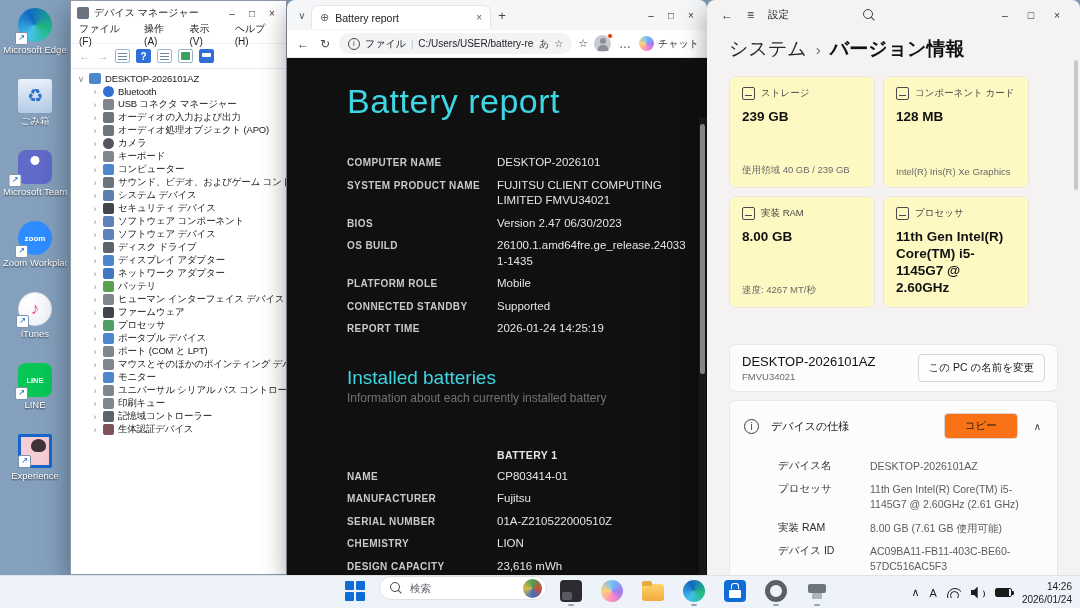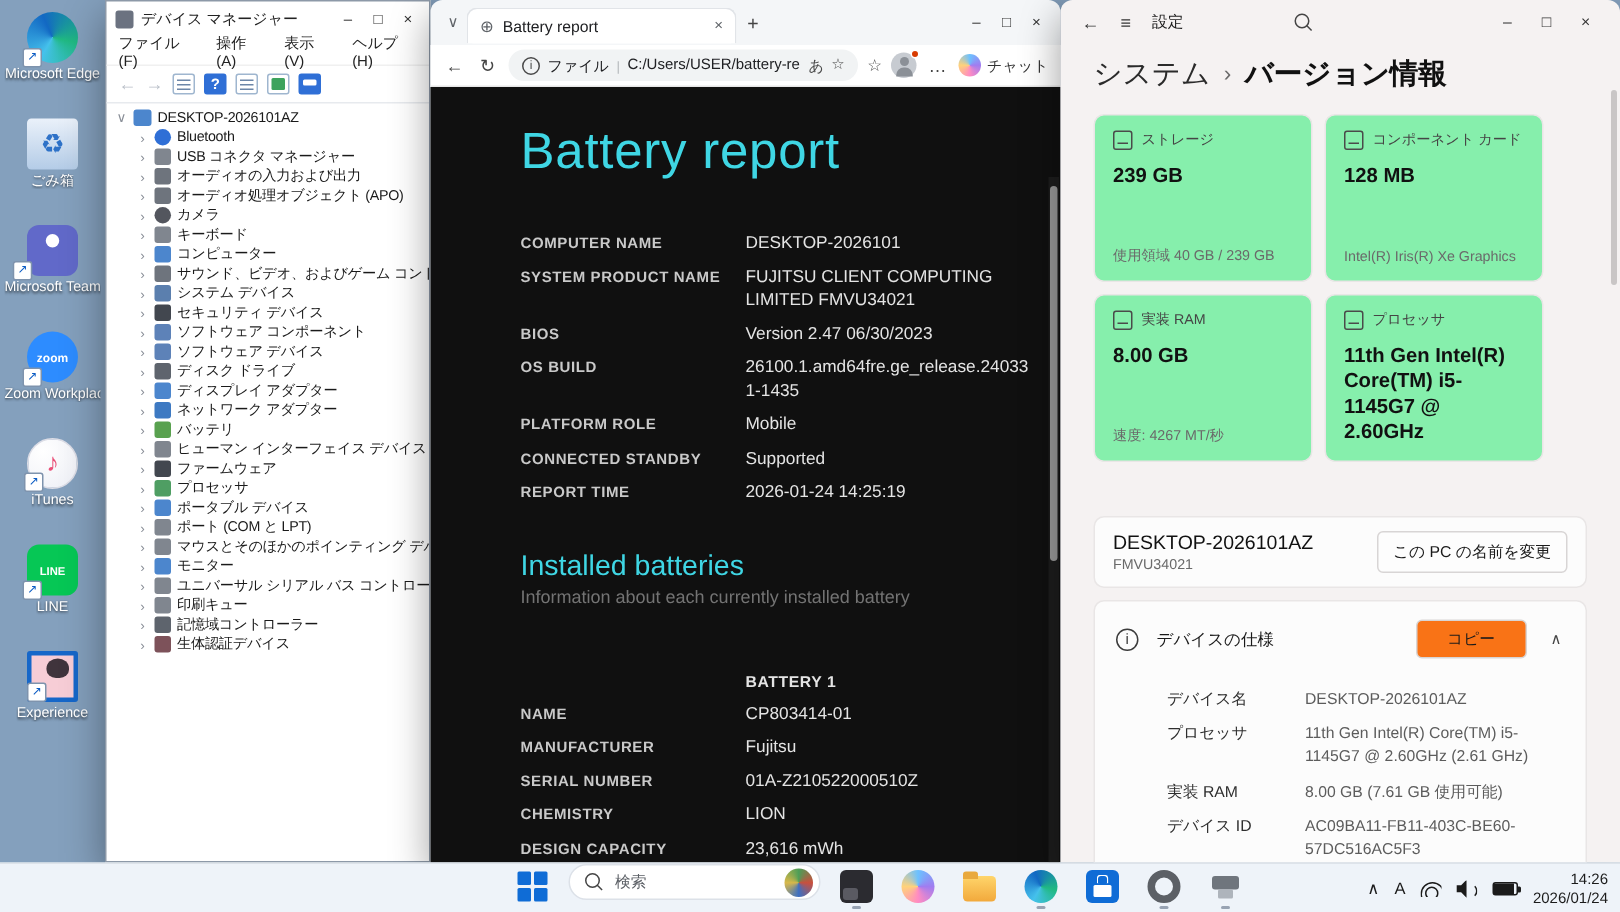--- a/index.html
+++ b/index.html
@@ -119,21 +119,21 @@
   .mag::before{content:"";position:absolute;top:0;left:0;width:8px;height:8px;border:1.4px solid #454545;border-radius:50%;}
   .mag::after{content:"";position:absolute;width:5px;height:1.4px;background:#454545;transform:rotate(45deg);right:0;bottom:2px;}
   .st-search{margin-left:60px;}
   .st-title .wc{margin-left:auto;}
   .st-title .wc span{width:26px;font-size:10.5px;}
   .crumb{display:flex;align-items:center;gap:9px;padding:6px 0 0 22px;}
   .crumb-parent{font-size:19px;color:#2b2b2b;}
   .crumb-sep{font-size:15px;color:#6a6a6a;padding-top:1px;}
   .crumb-cur{font-size:19px;color:#111;font-weight:700;}
   .cards{display:grid;grid-template-columns:146px 146px;gap:8px;margin:14px 0 0 22px;}
-  .card{height:112px;background:#86efac;border:1px solid #e9e6e6;border-radius:7px;padding:10px 12px;display:flex;flex-direction:column;}
+  .card{height:112px;background:#fef9c3;border:1px solid #e9e6e6;border-radius:7px;padding:10px 12px;display:flex;flex-direction:column;}
   .card-head{display:flex;align-items:center;gap:6px;font-size:9.5px;color:#454545;}
   .card-ic{width:13px;height:13px;border:1.2px solid #4a4a4a;border-radius:2px;position:relative;flex:none;}
   .card-ic::before{content:"";position:absolute;left:2px;right:2px;top:7px;height:1.2px;background:#4a4a4a;}
   .card-value{font-size:13.5px;font-weight:700;color:#111;margin-top:9px;line-height:1.25;}
   .card-detail{margin-top:auto;font-size:9.5px;color:#6a6a6a;white-space:nowrap;overflow:hidden;}
   .namecard{margin:36px 22px 0 22px;background:#fcfcfc;border:1px solid #e9e6e6;border-radius:7px;padding:9px 12px;display:flex;align-items:center;}
   .pc-name{font-size:13px;color:#111;}
   .pc-model{font-size:9.5px;color:#6a6a6a;margin-top:2px;}
   .btn{margin-left:auto;font-size:10.5px;color:#1a1a1a;background:#fdfdfd;border:1px solid #d8d5d5;border-radius:4px;padding:6px 10px;white-space:nowrap;}
   .speccard{margin:8px 22px 0 22px;background:#fcfcfc;border:1px solid #e9e6e6;border-radius:7px;height:220px;overflow:hidden;}

